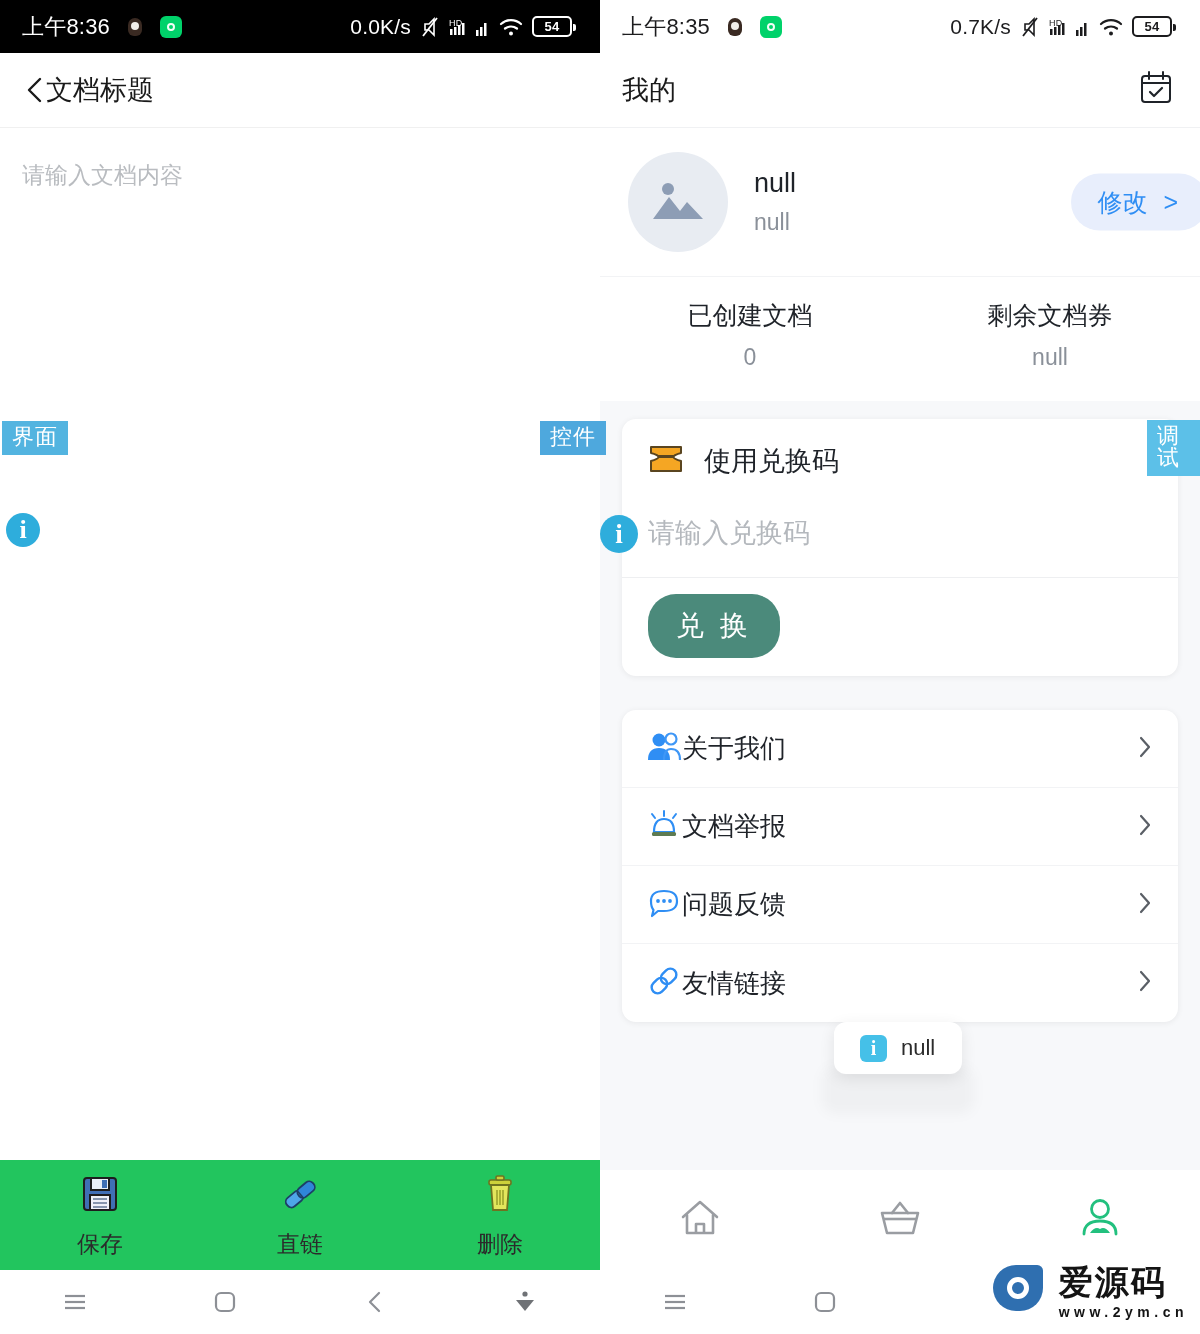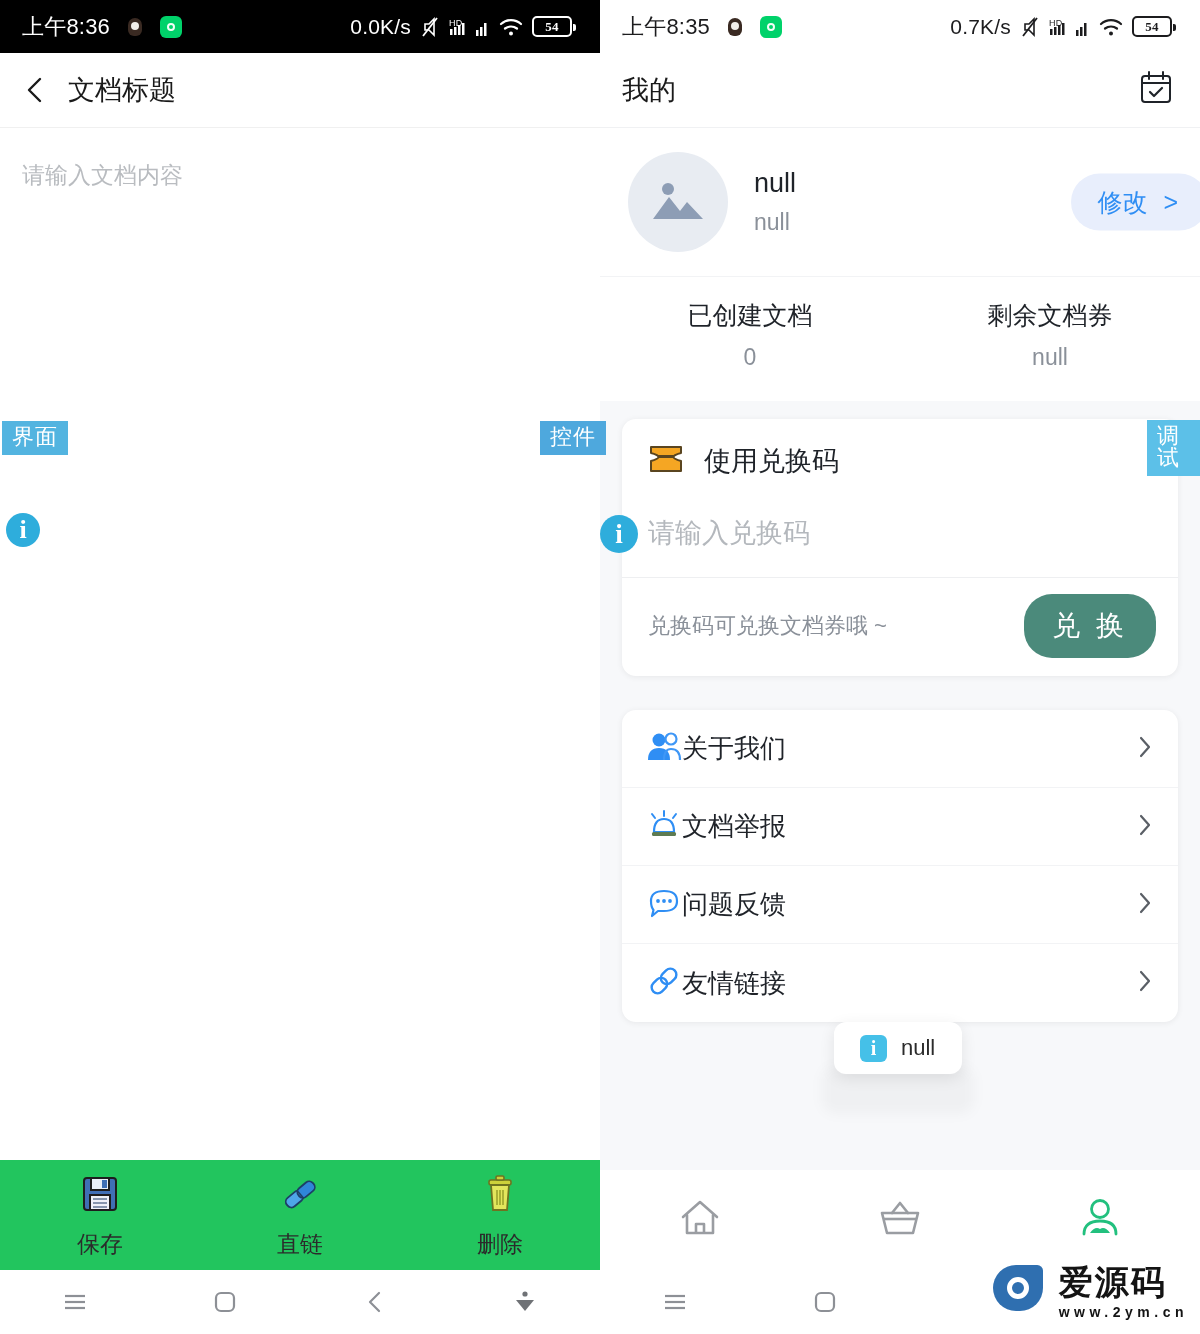--- a/index.html
+++ b/index.html
@@ -54,31 +54,31 @@
   .green-badge i {
     width: 8px; height: 8px; border-radius: 50%;
     border: 2px solid rgba(255,255,255,.95); display: block;
   }
   .speed { font-size: 21px; }
   .ic { display: inline-block; }
   .mute-ic { width: 20px; height: 22px; position: relative; }
   .mute-ic svg, .hd-ic svg, .sig-ic svg, .wifi-ic svg { display: block; }
   .battery {
     width: 40px; height: 21px; border: 2px solid currentColor; border-radius: 5px;
-    position: relative; display: flex; align-items: flex-end; justify-content: center;
-    font-size: 13px; font-weight: bold; font-family: Liberation Serif, serif;
+    position: relative; display: flex; align-items: center; justify-content: center;
+    font-size: 13px; font-weight: bold;
   }
   .battery::after {
     content: ""; position: absolute; right: -6px; top: 6px;
     width: 3px; height: 7px; background: currentColor; border-radius: 0 2px 2px 0;
   }
 
   
   .doc-header {
-    height: 75px; display: flex; align-items: center; gap: 22px;
+    height: 75px; display: flex; align-items: center; 
     padding: 0 24px; background: #ffffff;
     border-bottom: 1px solid #f0f0f0;
   }
   .back-chevron { width: 22px; height: 30px; }
   .doc-title { font-size: 27px; color: #1a1a1a; font-weight: 500; }
   .doc-body { padding: 32px 22px 0 22px; }
   .doc-placeholder { font-size: 23px; color: #b9bcc0; }
 
   .badge {
     position: absolute; color: #ffffff; font-size: 22px;
@@ -457,21 +457,20 @@
         <span>
           <svg width="36" height="30" viewBox="0 0 36 30">
             <path d="M3 3 L33 3 L33 9 Q18 13 33 17 L33 27 L3 27 L3 17 Q18 13 3 9 Z" fill="#f5a623" stroke="#5a4520" stroke-width="2" stroke-linejoin="round"></path>
             <rect x="10" y="11" width="16" height="3" fill="#5a4520"></rect>
           </svg>
         </span>
         <span class="redeem-title">使用兑换码</span>
       </div>
       <div class="redeem-input">请输入兑换码</div>
       <div class="redeem-foot">
-        <span class="redeem-hint">兑换码可兑换文档券哦 ~</span>
         <button class="redeem-btn">兑 换</button>
       </div>
     </div>
 
     <div class="menu-card">
       <div class="menu-item">
         <span>
           <svg width="36" height="32" viewBox="0 0 36 32">
             <circle cx="13" cy="9" r="6.5" fill="#2f8ef4"></circle>
             <path d="M2 29 Q2 17 13 17 Q24 17 24 29 Z" fill="#2f8ef4"></path>

